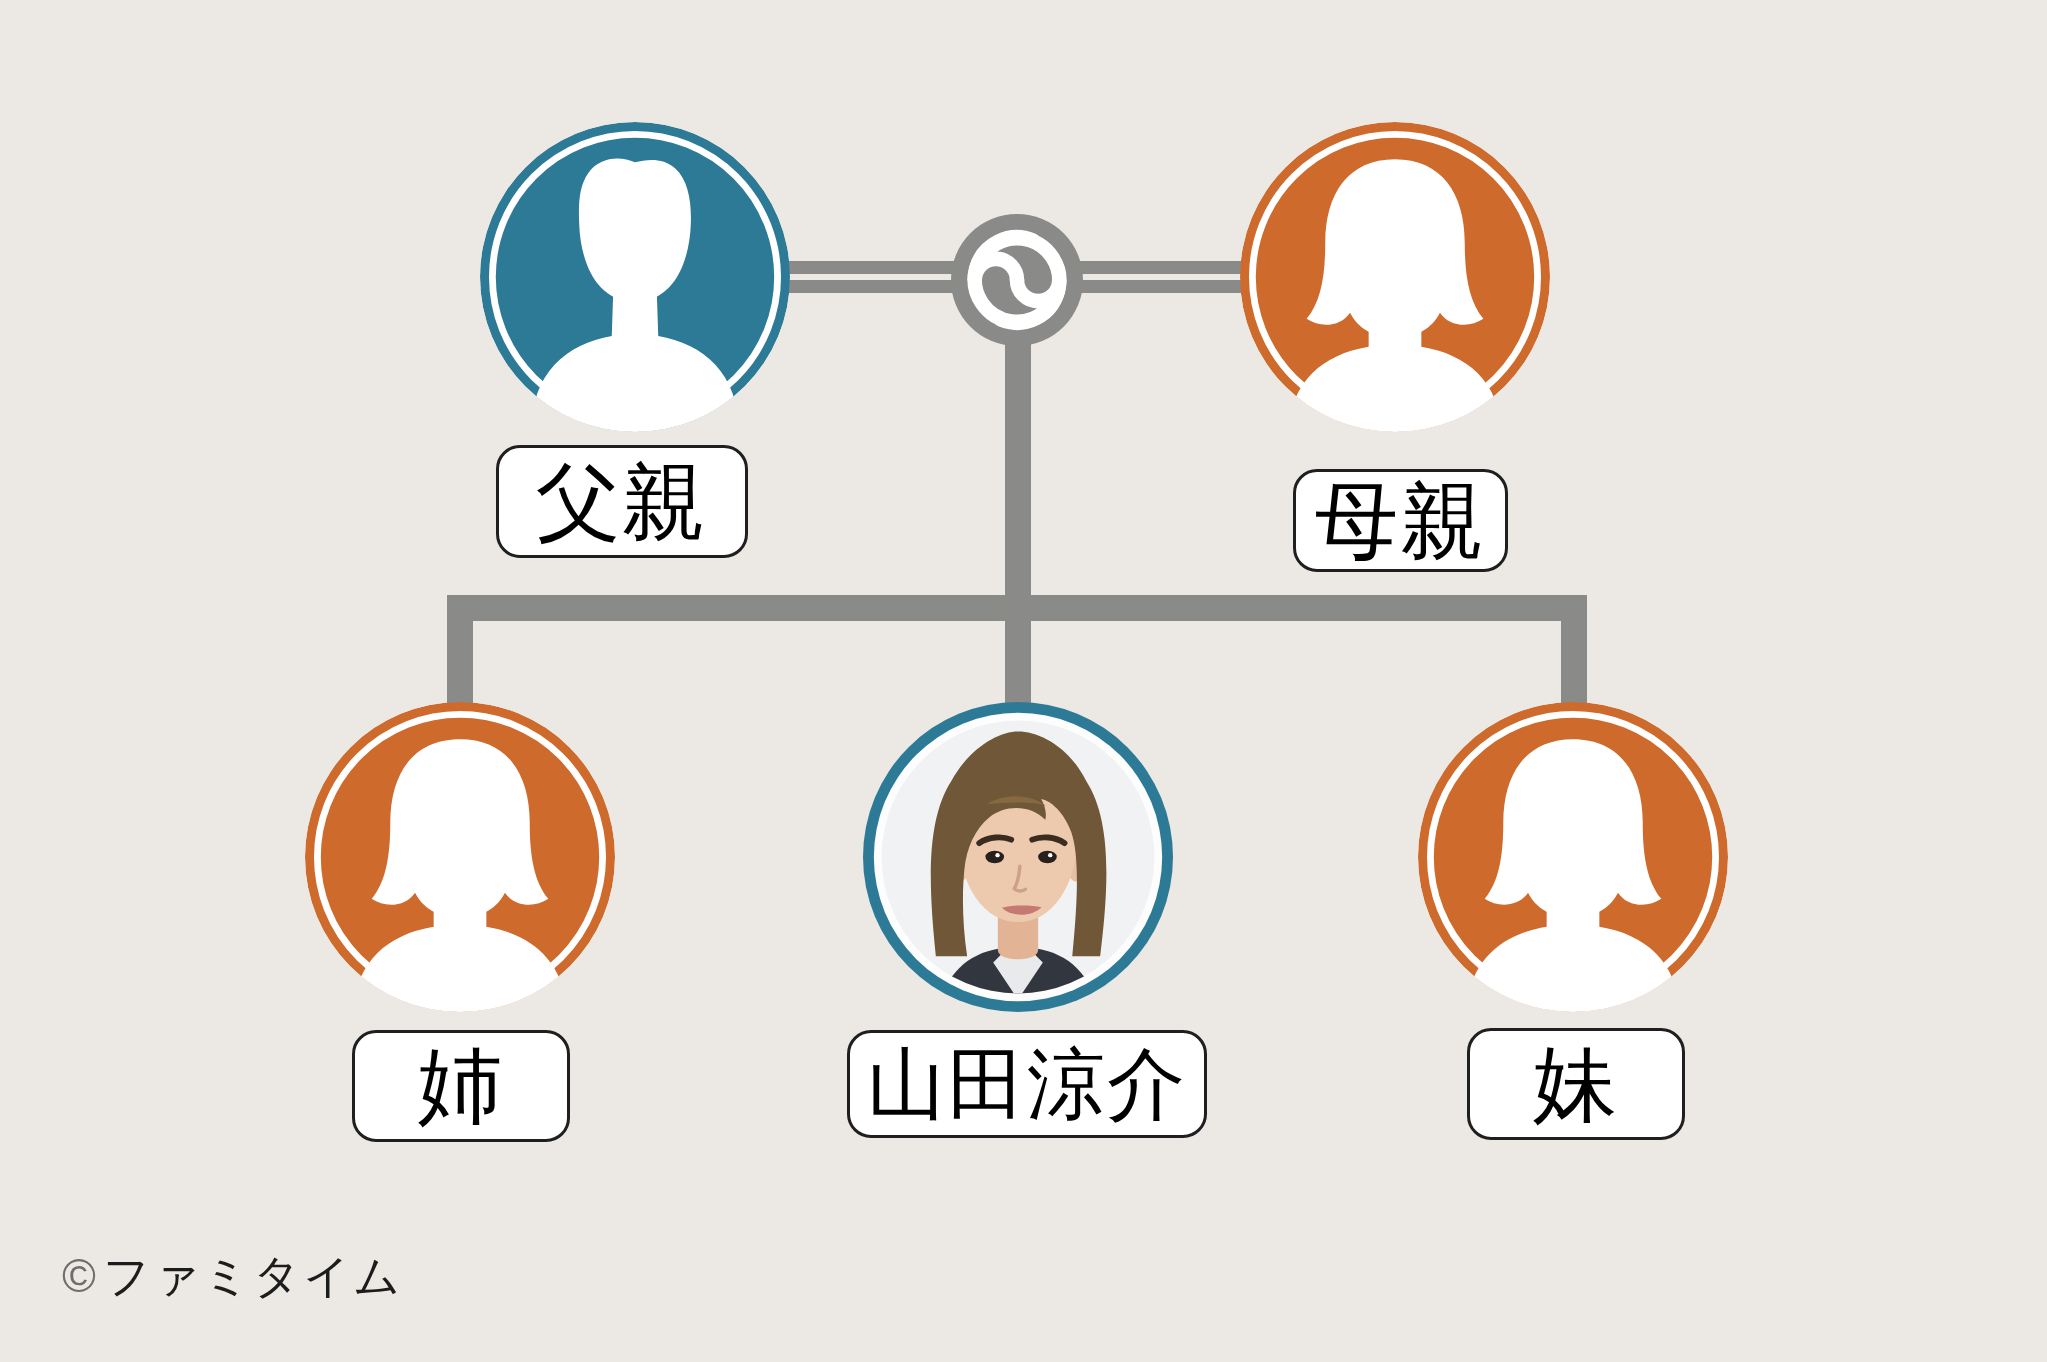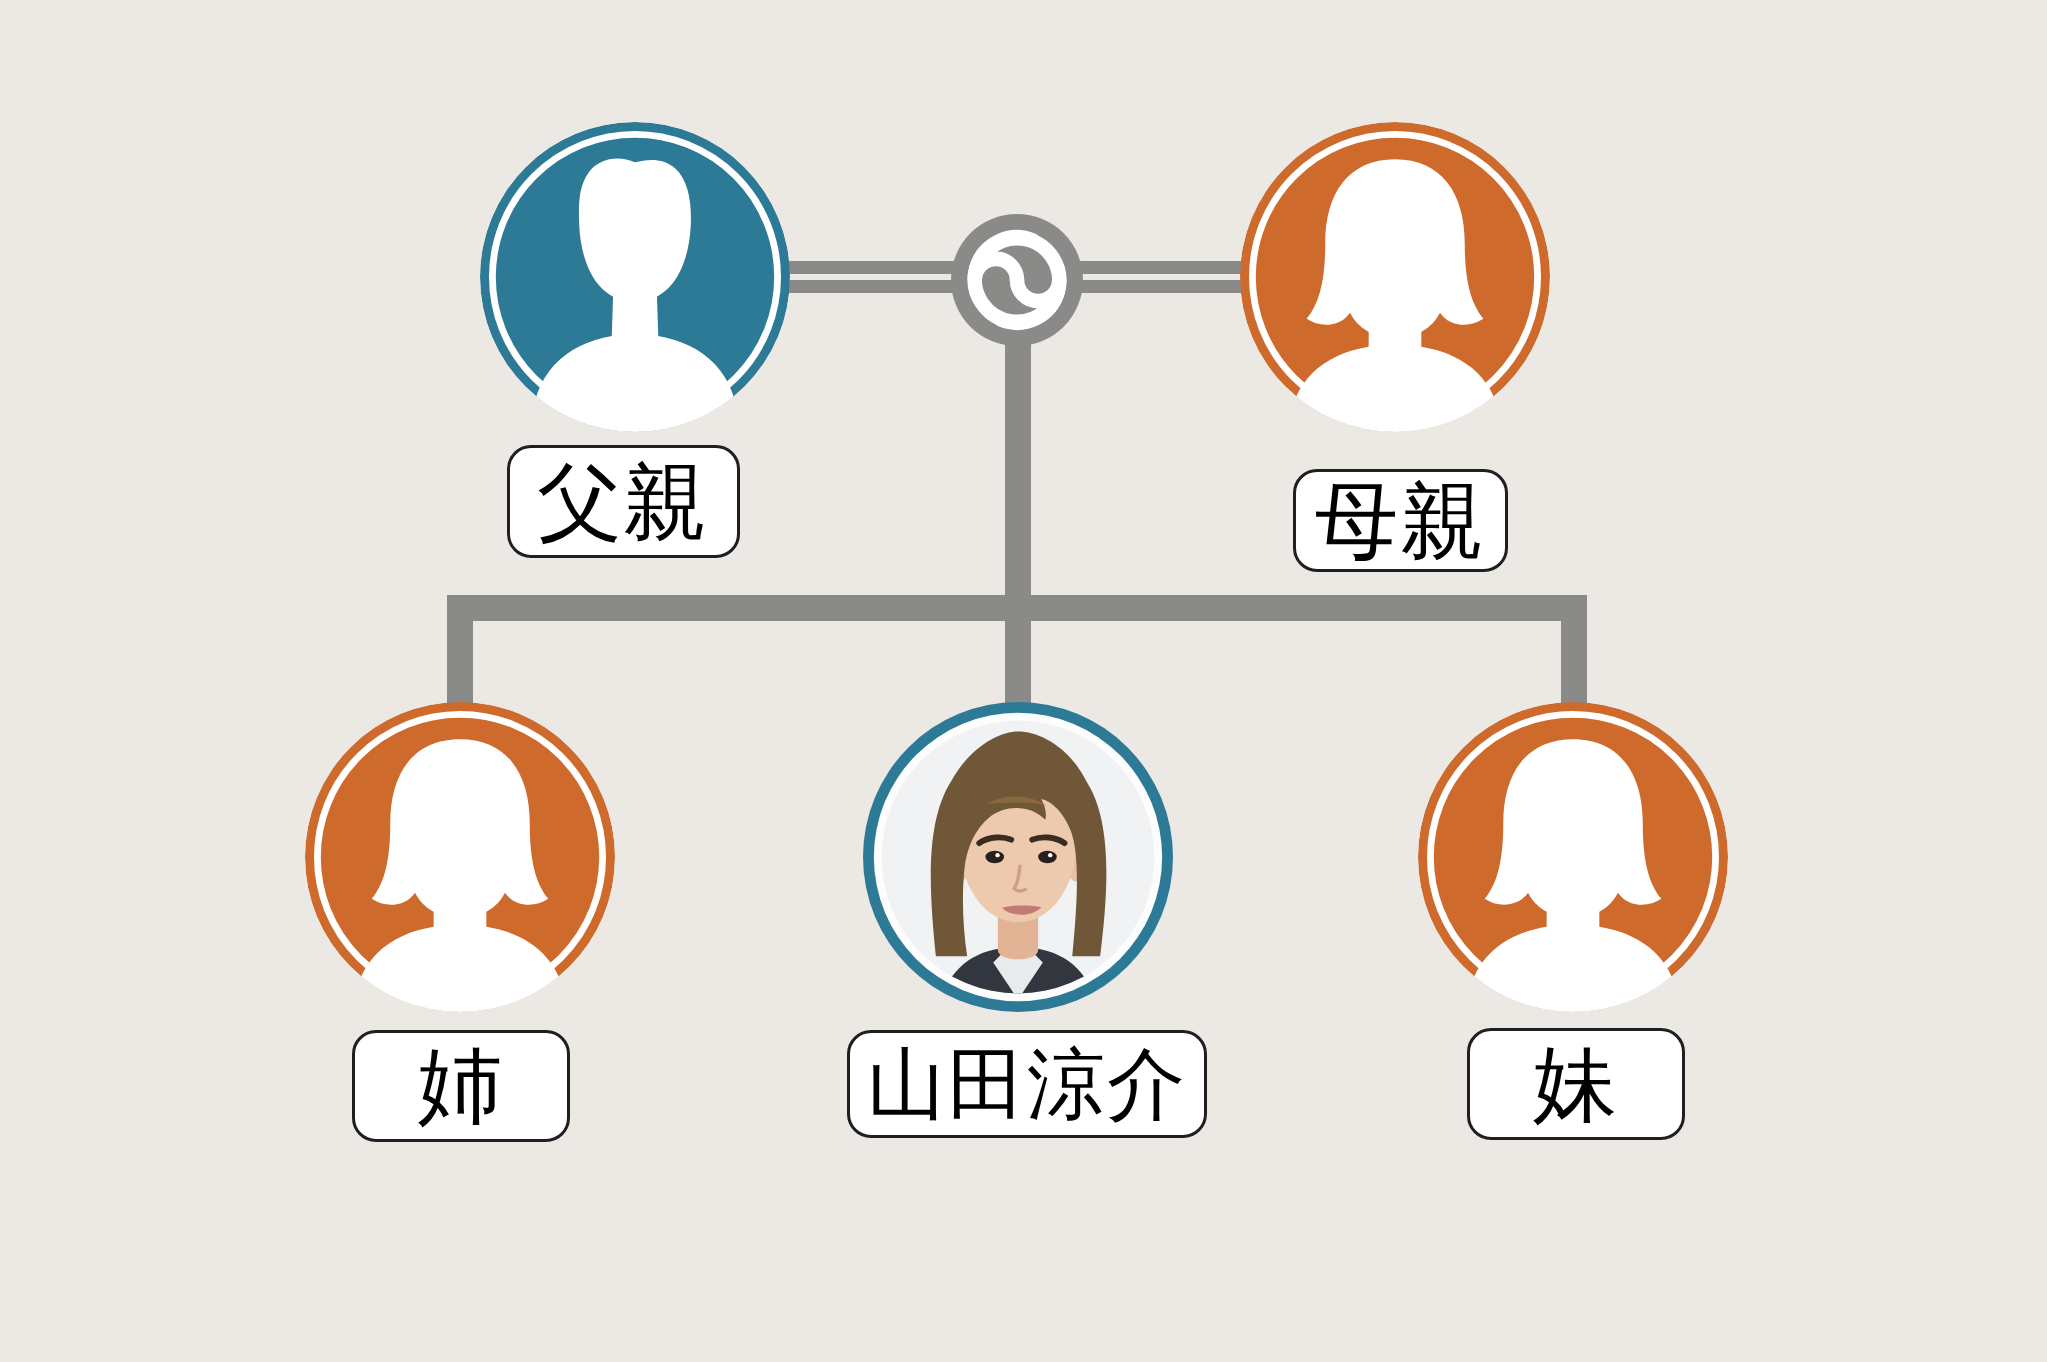--- a/index.html
+++ b/index.html
@@ -120,21 +120,21 @@
   <div class="avatar" style="left:480px; top:122px;">
     <svg viewBox="0 0 100 100">
       <g clip-path="url(#clip-circle)">
         <circle cx="50" cy="50" r="50" fill="#2D7A97"></circle>
         <circle cx="50" cy="50" r="46" fill="none" stroke="#FFFFFF" stroke-width="2.2"></circle>
         <path fill="#FFFFFF" d="M50 13 C45 10.8 38.5 11.4 35 16.4 C32 20.6 31.7 26 32 33 C32.4 45 37.5 58 50 58 C62.5 58 67.6 45 68 33 C68.3 26 67.2 18.8 63 15 C59 11.4 54 12 50 13 Z"></path>
         <path fill="#FFFFFF" d="M16.5 100 C16.5 81 28 71.5 42.5 69 L43 54 L57 54 L57.5 69 C72 71.5 83.5 81 83.5 100 Z"></path>
       </g>
     </svg>
   </div>
-  <div class="nameplate big" style="left:507px; top:445px; width:233px; height:113px;">
+  <div class="nameplate big" style="left:496px; top:445px; width:252px; height:113px;">
     <span>父親</span>
   </div>
 
   <div class="marriage-symbol" style="left:951px; top:214px;">
     <svg viewBox="0 0 100 100">
       <circle cx="50" cy="50" r="50" fill="#8A8A89"></circle>
       <path d="M62 20 A32 32 0 1 0 82 50 A16 16 0 0 1 50 50" fill="none" stroke="#FFFFFF" stroke-width="11" stroke-linecap="round"></path>
       <path d="M38 80 A32 32 0 1 0 18 50 A16 16 0 0 1 50 50" fill="none" stroke="#FFFFFF" stroke-width="11" stroke-linecap="round"></path>
     </svg>
   </div>
@@ -212,14 +212,17 @@
         <circle cx="50" cy="50" r="46" fill="none" stroke="#FFFFFF" stroke-width="2.2"></circle>
         <path fill="#FFFFFF" d="M50 12 C35 12 27.5 23 27.5 39 C27.5 50 26 58 21.5 63.5 C26 66.5 32.5 66 35.5 61.5 C38 66.5 43 69.5 50 69.5 C57 69.5 62 66.5 64.5 61.5 C67.5 66 74 66.5 78.5 63.5 C74 58 72.5 50 72.5 39 C72.5 23 65 12 50 12 Z"></path>
         <path fill="#FFFFFF" d="M41.5 61 L41.5 72.5 C26.5 75 17 83.5 15 100 L85 100 C83 83.5 73.5 75 58.5 72.5 L58.5 61 C56 65.5 44 65.5 41.5 61 Z"></path>
       </g>
     </svg>
   </div>
   <div class="nameplate big" style="left:1467px; top:1028px; width:218px; height:112px;">
     <span>妹</span>
   </div>
 
+  <div id="copyright">
+    <span class="csym">©</span><span>ファミタイム</span>
+  </div>
 
 </div>
 
 </body></html>

